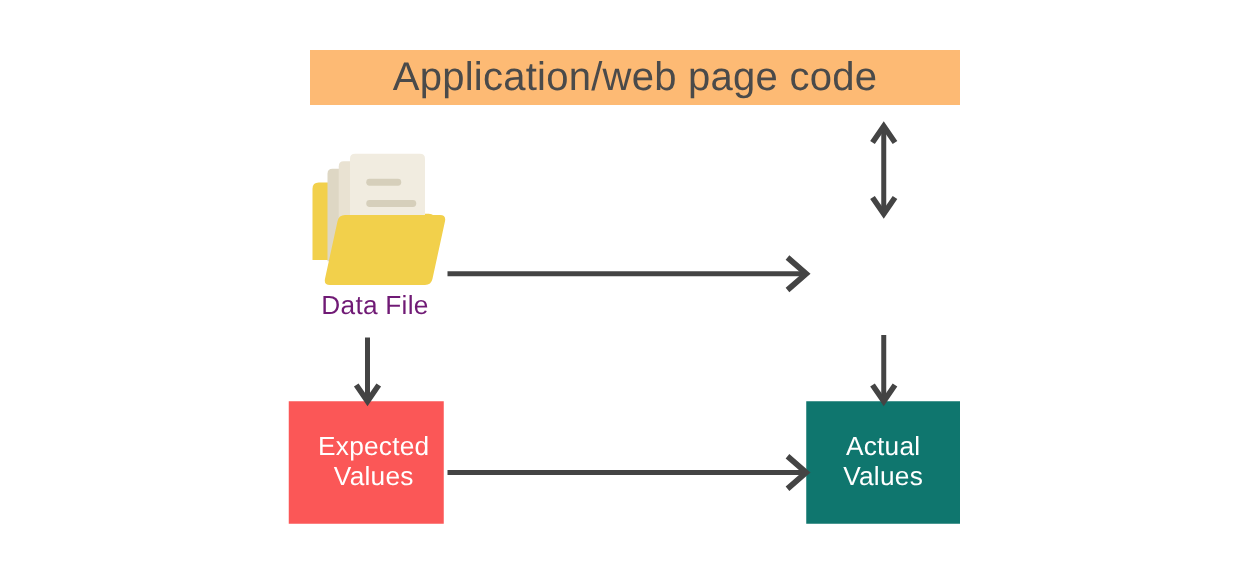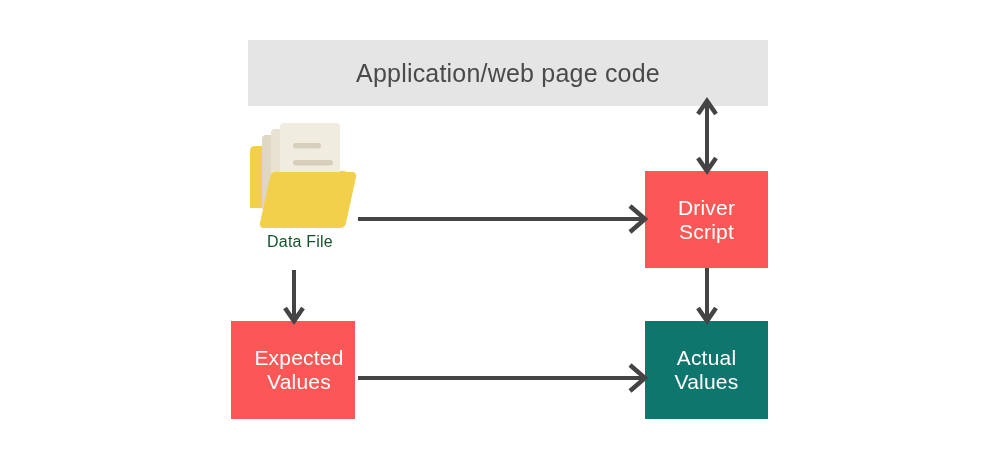--- a/index.html
+++ b/index.html
@@ -28,24 +28,24 @@
     text-align: center;
     color: #ffffff;
     line-height: 1.12;
     letter-spacing: 0.2px;
   }
 
   #app-code-box {
     left: 248px;
     top: 40px;
     width: 520px;
-    height: 66px;
-    background: #e5e5e5;
+    height: 44px;
+    background: #fdba74;
     color: #4a4a4a;
-    font-size: 25px;
+    font-size: 32px;
   }
 
   #driver-script-box {
     left: 645px;
     top: 171px;
     width: 123px;
     height: 97px;
     background: #fb5757;
     font-size: 21px;
   }
@@ -88,22 +88,22 @@
     top: 0;
     width: 120px;
     height: 118px;
   }
   #data-file-caption {
     position: absolute;
     left: 0;
     top: 118px;
     width: 120px;
     text-align: center;
-    font-size: 16px;
-    color: #14532d;
+    font-size: 21px;
+    color: #701a75;
     letter-spacing: 0.2px;
   }
 
   
   .arrow-svg {
     position: absolute;
     overflow: visible;
   }
   .arrow-line {
     stroke: #444444;
@@ -147,24 +147,20 @@
 
       <rect x="53" y="28" width="28" height="5.5" rx="2.7" fill="#d6cfbb"></rect>
       <rect x="53" y="45" width="40" height="5.5" rx="2.7" fill="#d6cfbb"></rect>
       <rect x="53" y="62" width="40" height="5.5" rx="2.7" fill="#d6cfbb"></rect>
 
       <path d="M30 62 q1 -5 6 -5 h76 q5 0 4 5 l-10 46 q-1 5 -6 5 h-76 q-5 0 -4 -5 z" fill="#f2d04b"></path>
     </svg>
     <div id="data-file-caption">Data File</div>
   </div>
 
-  <div class="box" id="driver-script-box">
-    <span class="box-label">Driver
-Script</span>
-  </div>
 
   <div class="box" id="expected-values-box">
     <span class="box-label">Expected
 Values</span>
   </div>
 
   <div class="box" id="actual-values-box">
     <span class="box-label">Actual
 Values</span>
   </div>

